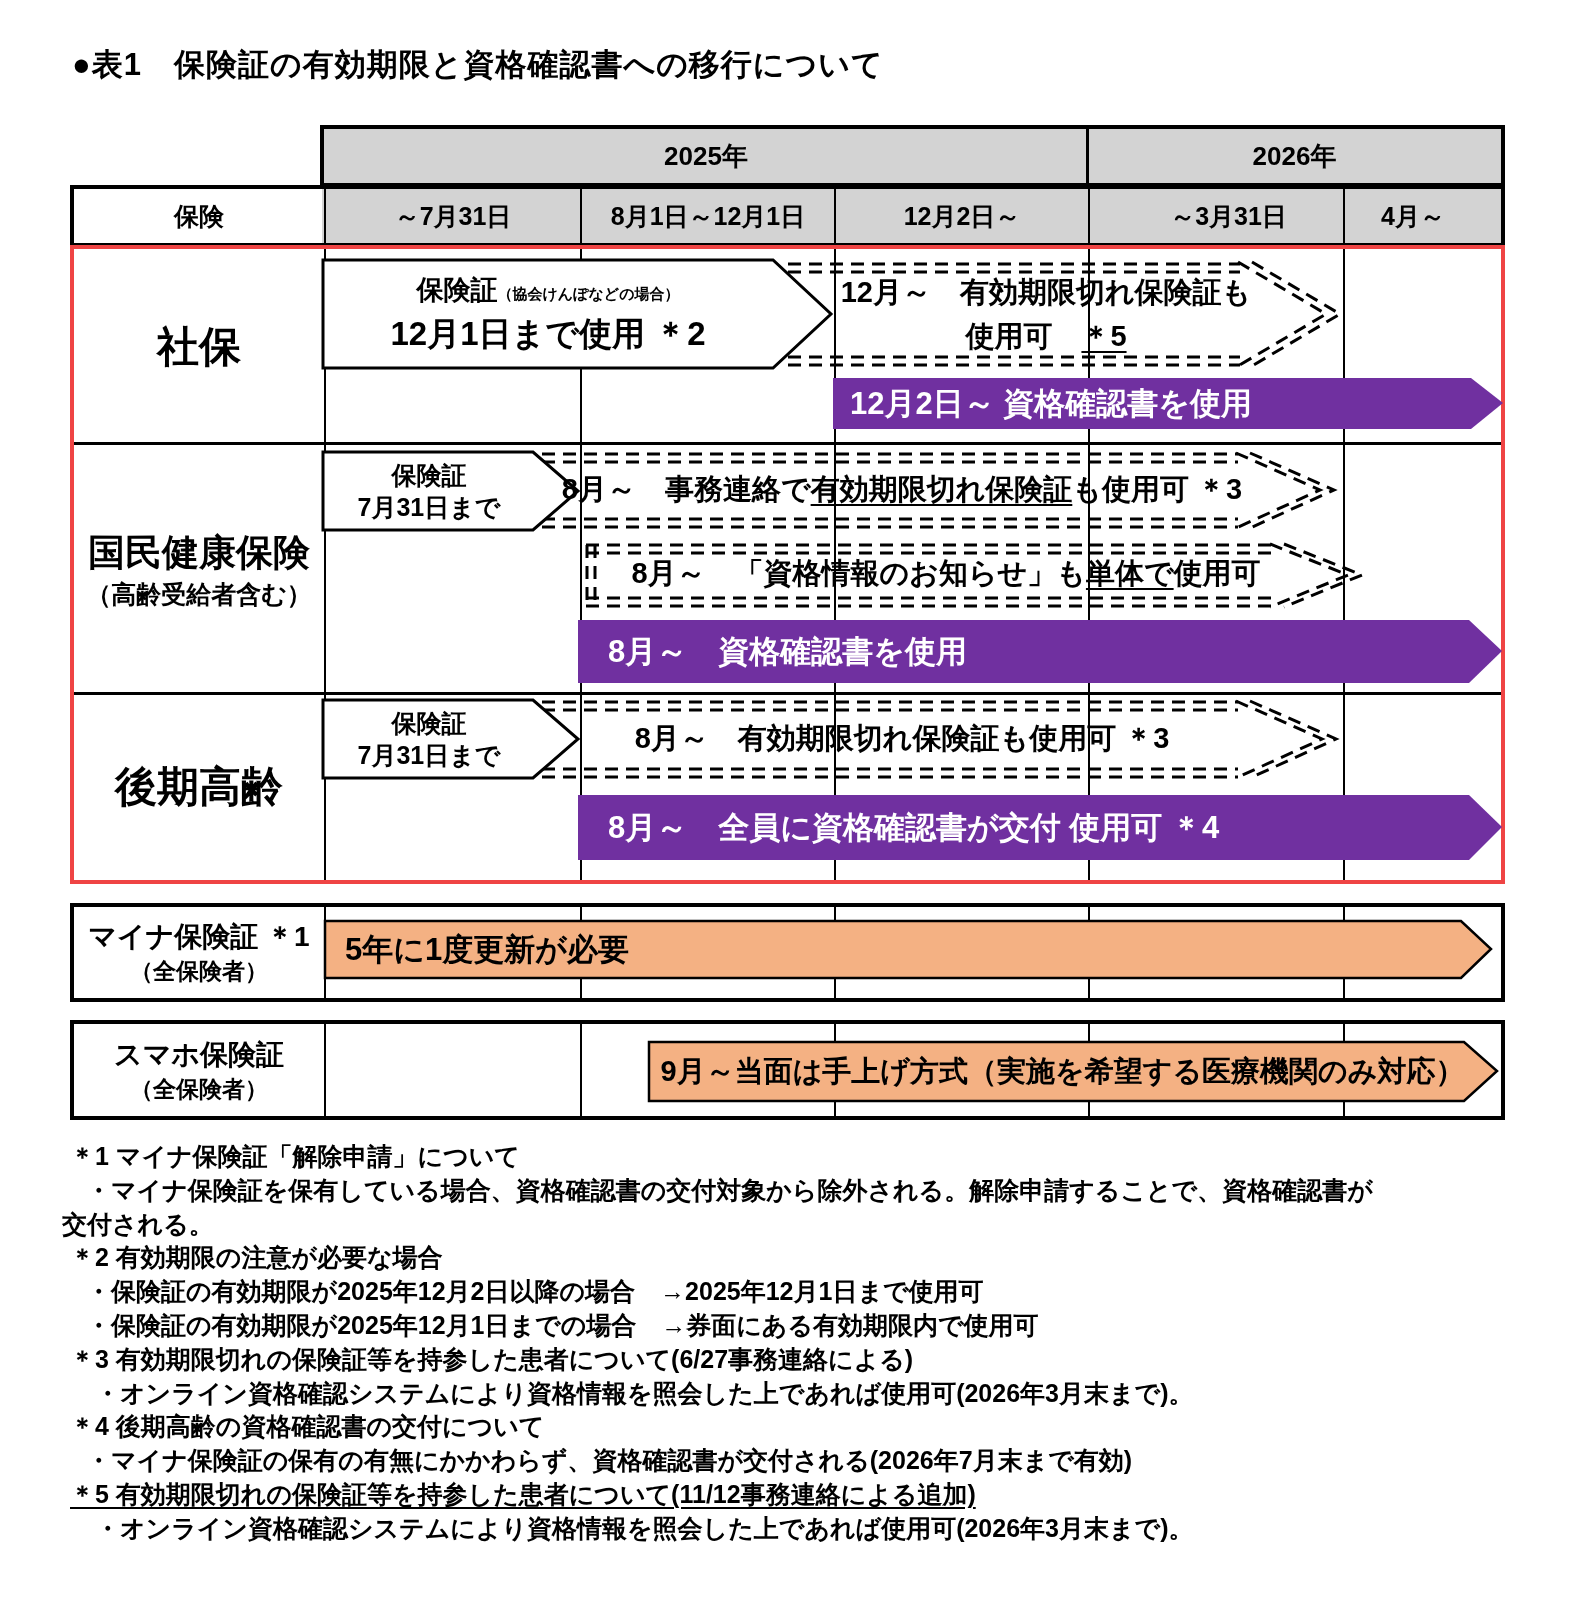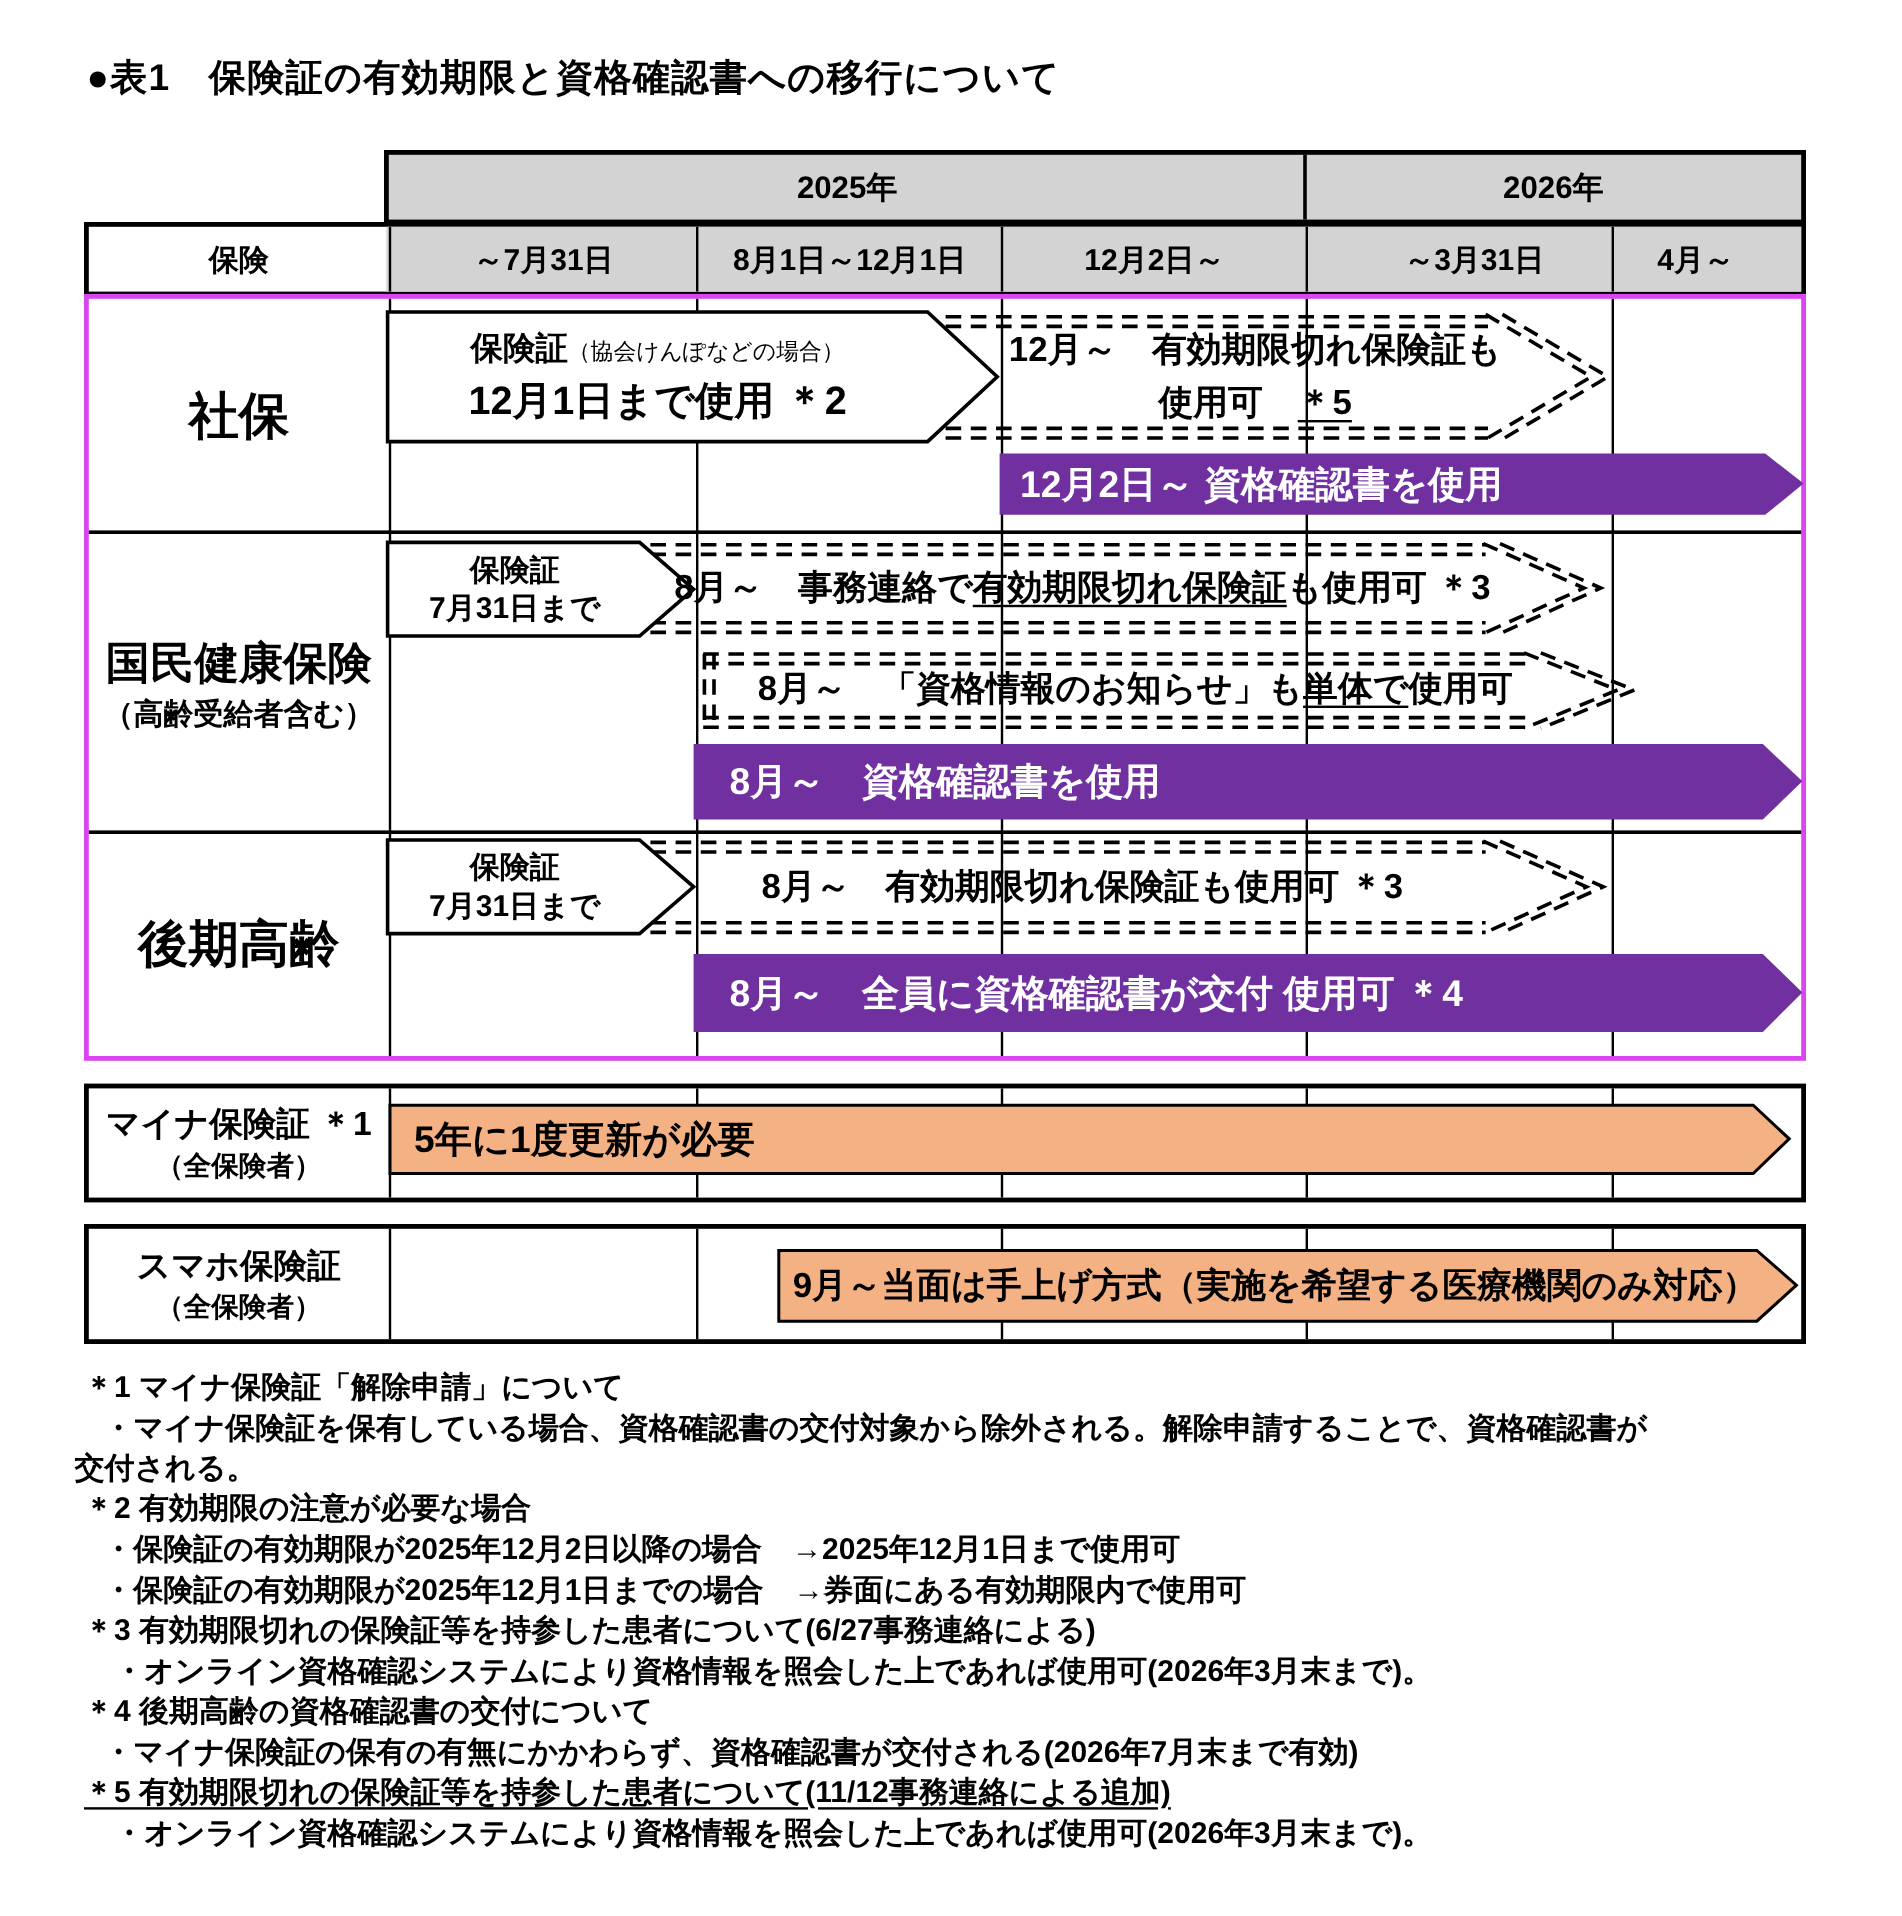--- a/index.html
+++ b/index.html
@@ -14,21 +14,21 @@
   .years-row .ycell{display:flex;align-items:center;justify-content:center;font-size:26px;font-weight:bold;}
   .y2025{width:764px;}
   .y2026{flex:1;}
   .ydiv{left:762px;top:0;width:3px;height:54px;background:#000;}
 
   .dates-row{left:70px;top:185px;width:1435px;height:62px;border:4px solid #000;background:#fff;padding-left:35px;}
   .gray-bg{left:248px;top:0;width:1179px;height:54px;background:#D3D3D3;}
   .vline{width:2px;background:#000;top:0;height:100%;}
   .hcell{top:0;height:54px;display:flex;align-items:center;justify-content:center;font-size:25px;font-weight:bold;}
 
-  .body-grid{left:70px;top:245px;width:1435px;height:639px;border:4px solid #d946ef;background:#fff;}
+  .body-grid{left:70px;top:245px;width:1435px;height:639px;border:4px solid #ef4444;background:#fff;}
   .body-grid .vline{height:631px;}
   .hline{left:0;width:1427px;height:3px;background:#000;}
   .rowlabel{left:0;width:250px;display:flex;flex-direction:column;align-items:center;justify-content:center;font-weight:bold;}
 
   .box{left:70px;width:1435px;border:4px solid #000;background:#fff;}
   .maina-box{top:903px;height:99px;}
   .sumaho-box{top:1020px;height:100px;}
   .box .vline{height:100%;}
   .boxlabel{left:0;top:0;width:250px;height:100%;display:flex;flex-direction:column;align-items:center;justify-content:center;font-weight:bold;}
   .boxlabel .l1{font-size:28px;}
@@ -37,21 +37,21 @@
   svg.overlay{position:absolute;left:0;top:0;z-index:2;pointer-events:none;}
 
   
   .txt{z-index:3;display:flex;flex-direction:column;align-items:center;justify-content:center;white-space:nowrap;}
   .txt.left{align-items:flex-start;}
   .u{text-decoration:underline;text-decoration-thickness:2px;text-underline-offset:5px;}
   .wh{color:#fff;}
 
   .shaho-card{left:323px;top:264px;width:450px;height:100px;}
   .shaho-card .line1{font-size:27px;font-weight:bold;}
-  .shaho-card .line1 small{font-size:19px;font-weight:normal;}
+  .shaho-card .line1 small{font-size:15px;font-weight:bold;}
   .shaho-card .line2{font-size:33px;font-weight:bold;margin-top:4px;}
   .shaho-dash{left:826px;top:268px;width:440px;height:92px;font-size:29px;font-weight:bold;line-height:44px;}
   .shaho-purple{left:850px;top:378px;height:51px;font-size:31px;font-weight:bold;justify-content:center;}
   .card-s{left:323px;top:455px;width:212px;height:72px;font-size:25px;font-weight:bold;line-height:32px;}
   .card-s2{left:323px;top:703px;width:212px;height:72px;font-size:25px;font-weight:bold;line-height:32px;}
   .kokuho-d1{left:552px;top:455px;width:700px;height:70px;font-size:29px;font-weight:bold;}
   .kokuho-d2{left:596px;top:544px;width:700px;height:60px;font-size:29px;font-weight:bold;}
   .kokuho-purple{left:608px;top:620px;height:63px;font-size:31px;font-weight:bold;}
   .kouki-d{left:552px;top:703px;width:700px;height:72px;font-size:29px;font-weight:bold;}
   .kouki-purple{left:608px;top:795px;height:65px;font-size:31px;font-weight:bold;}

